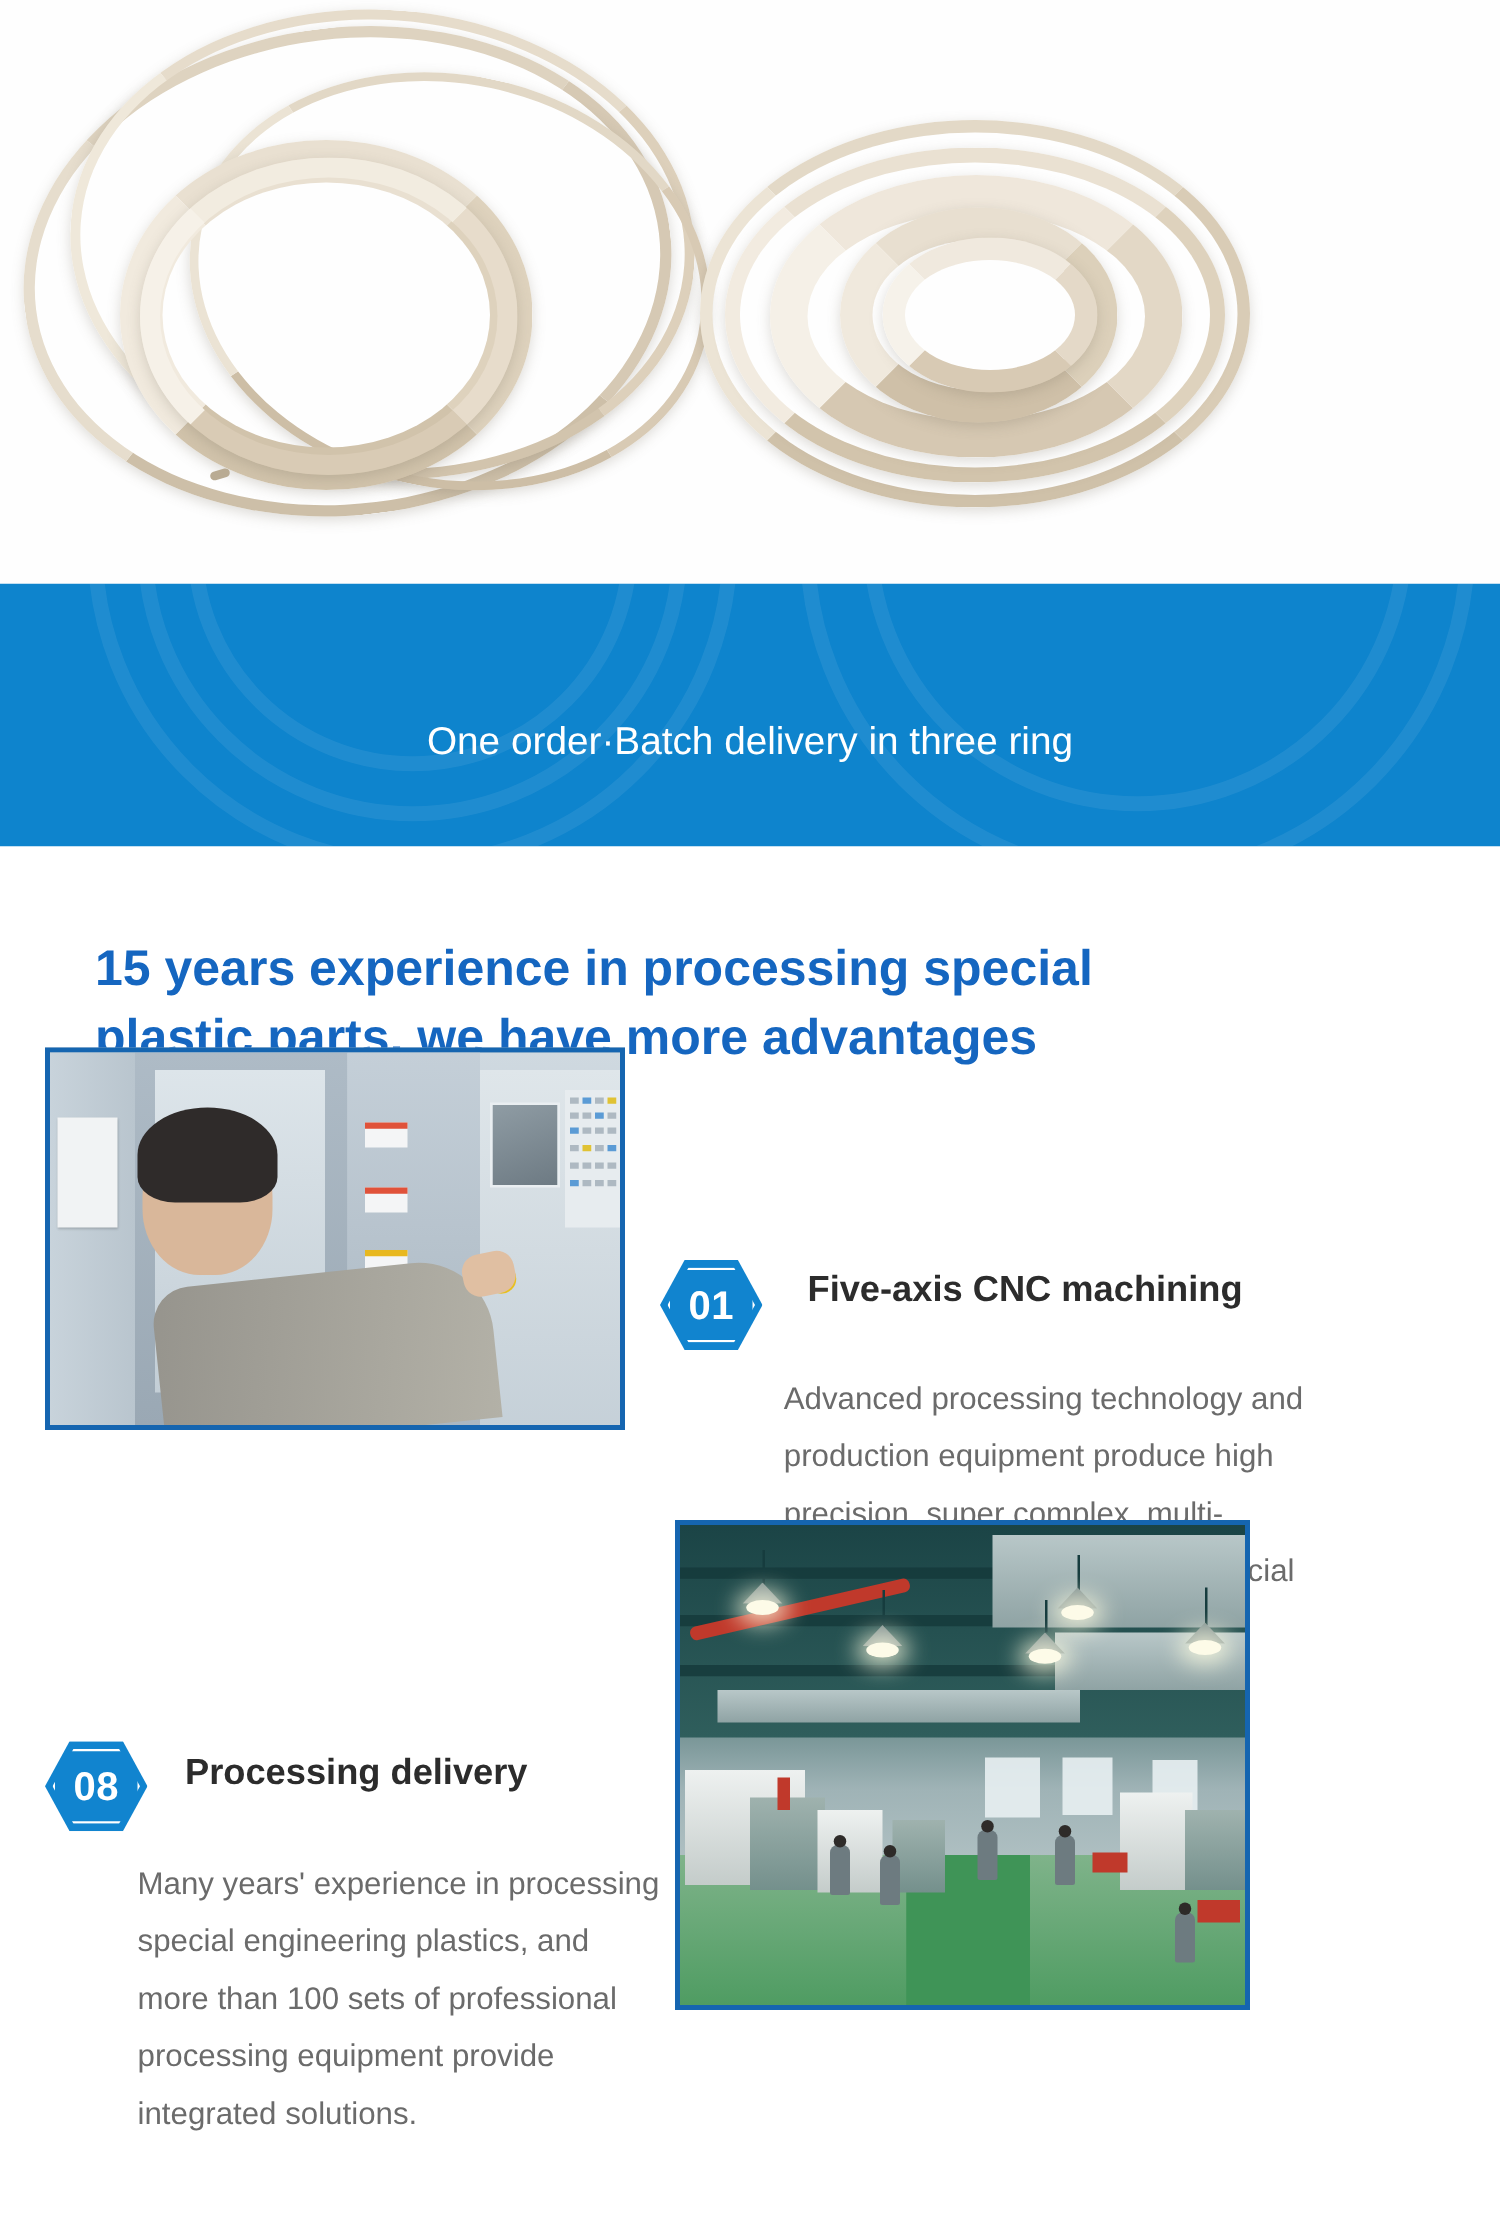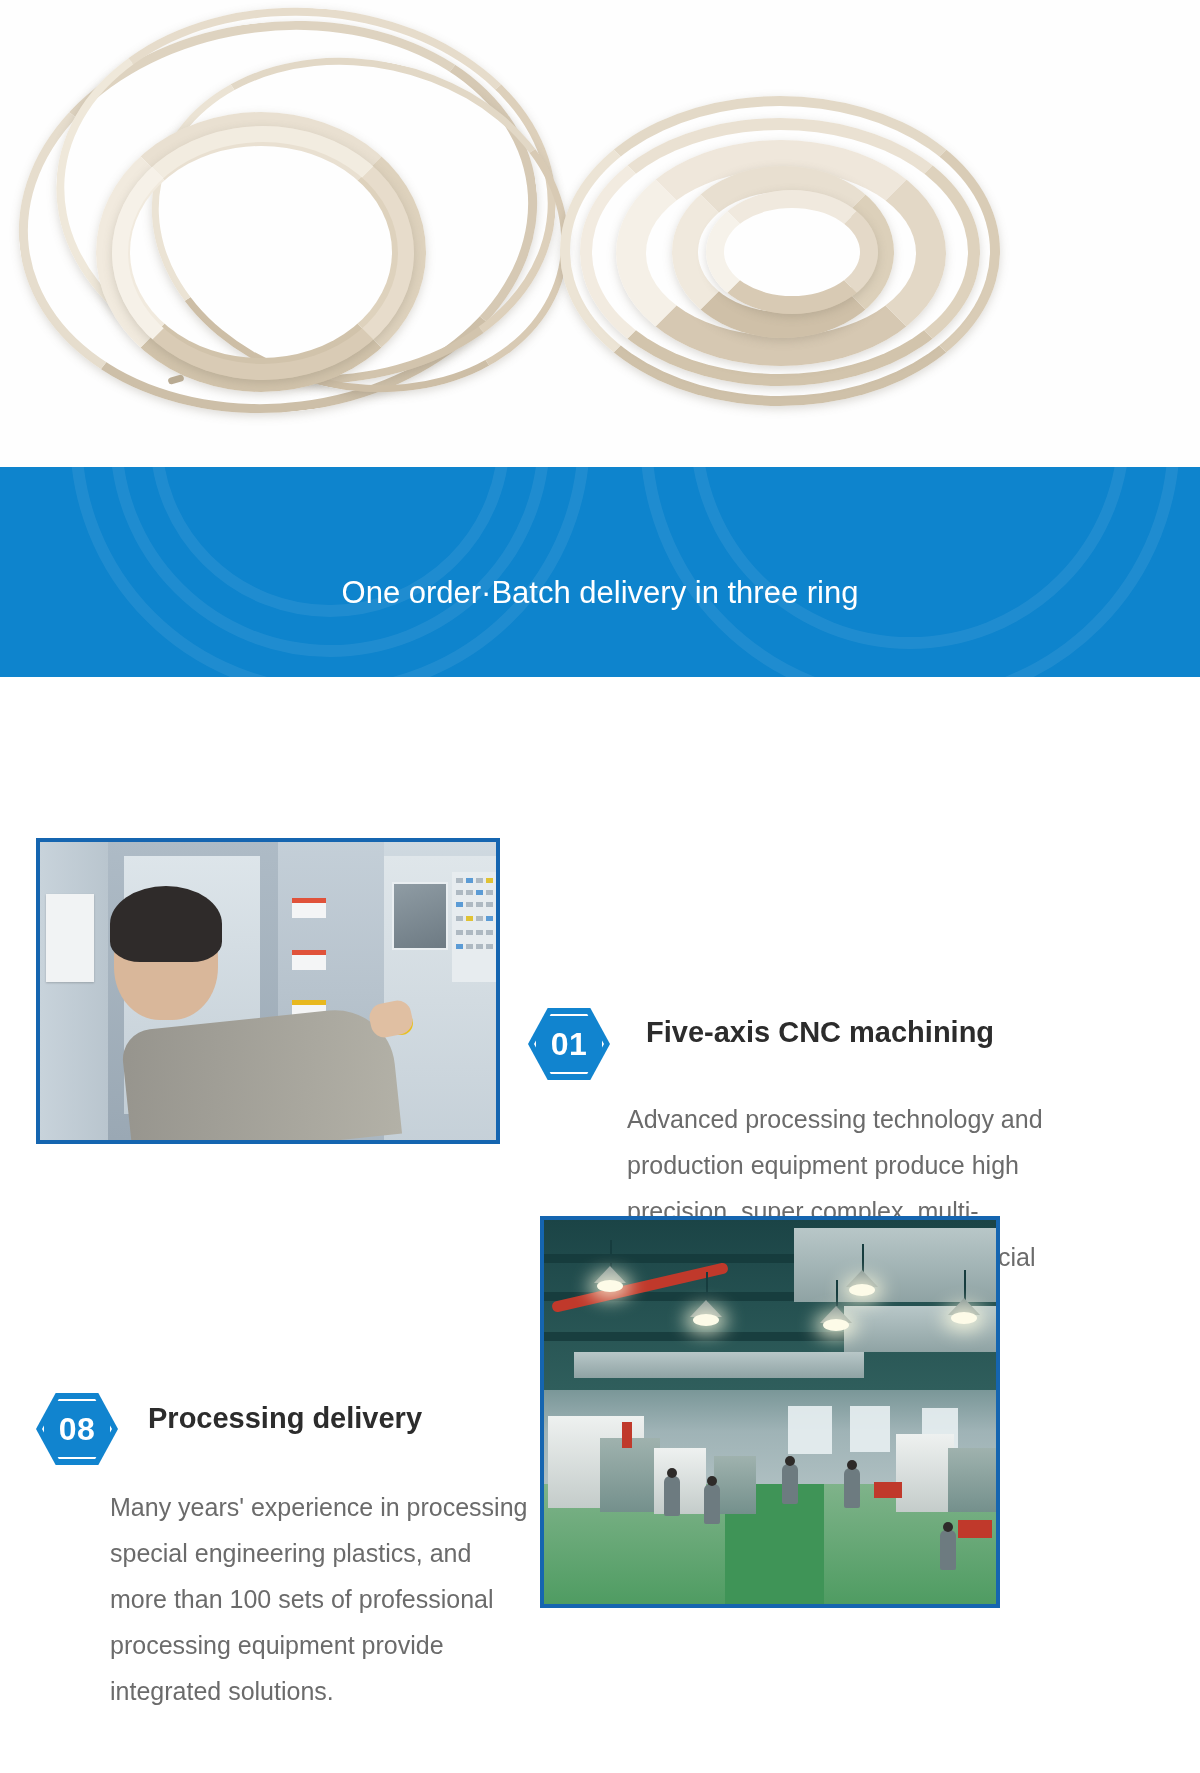--- a/index.html
+++ b/index.html
@@ -189,20 +189,22 @@
 <div class="banner">
   <div class="arc a1"></div>
   <div class="arc a2"></div>
   <div class="arc a3"></div>
   <div class="arc a4"></div>
   <div class="arc a5"></div>
   <div class="banner-sub">One order·Batch delivery in three ring</div>
 </div>
 
 <div class="section-heading">
+  <div>15 years experience in processing special</div>
+  <div>plastic parts, we have more advantages</div>
 </div>
 
 <div class="photo photo-01">
   <div class="p1-bg"></div>
   <div class="p1-doorL"></div>
   <div class="p1-paper"></div>
   <div class="p1-cab"></div>
   <div class="p1-open"></div>
   <div class="p1-panelcab"></div>
   <div class="p1-lbl" style="left:252px; top:56px;"></div>

